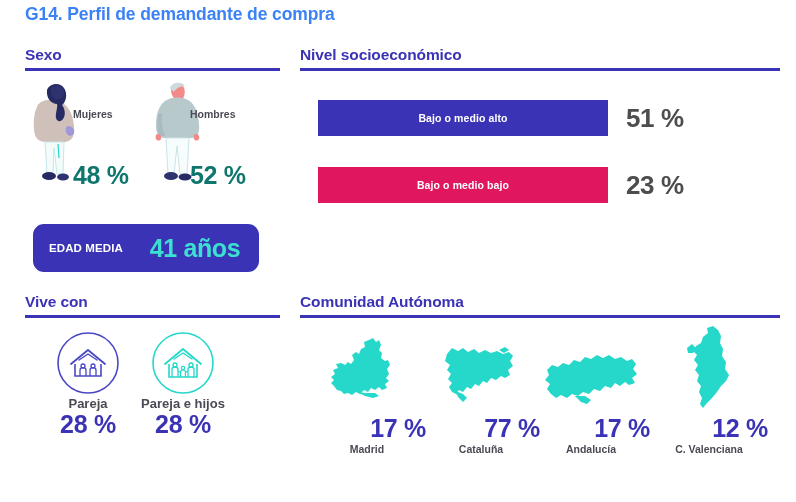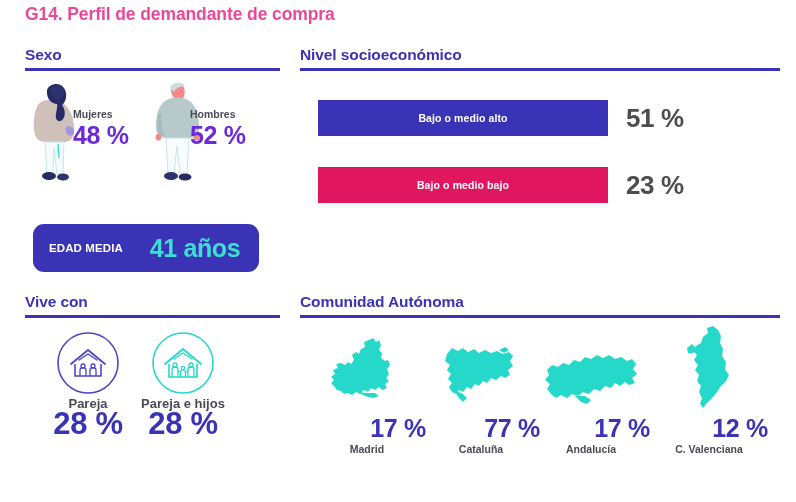--- a/index.html
+++ b/index.html
@@ -8,21 +8,21 @@
     background: #ffffff;
     font-family: "Liberation Sans", sans-serif;
     overflow: hidden;
   }
   .page { position: relative; width: 796px; height: 502px; }
 
   
   .main-title {
     position: absolute; left: 25px; top: 4px;
     font-size: 17.5px; font-weight: bold;
-    color: #ec4899; letter-spacing: -0.1px;
+    color: #3b82f6; letter-spacing: -0.1px;
     white-space: nowrap;
   }
 
   
   .section { position: absolute; }
   .sec-head {
     font-size: 15.5px; font-weight: bold;
     color: #3b33b5; letter-spacing: -0.1px;
     white-space: nowrap; line-height: 18px;
   }
@@ -45,22 +45,22 @@
   .person { position: absolute; top: 0; }
   .person.woman { left: 0px; }
   .person.man   { left: 122px; }
 
   .sex-stat { position: absolute; }
   .sex-stat .lbl {
     font-size: 10.5px; font-weight: bold; color: #4a4a55;
     line-height: 13px; white-space: nowrap;
   }
   .sex-stat .pct {
-    font-size: 25px; font-weight: bold; color: #6d28d9;
-    line-height: 28px; white-space: nowrap; letter-spacing: -0.3px;
+    font-size: 25px; font-weight: bold; color: #0f766e;
+    line-height: 28px; white-space: nowrap; letter-spacing: -0.3px; margin-top: 40px;
   }
   #stat-mujeres { left: 73px; top: 108px; }
   #stat-hombres { left: 190px; top: 108px; }
 
   
   .edad-pill {
     position: absolute; left: 33px; top: 224px;
     width: 226px; height: 48px;
     background: #3b33b5; border-radius: 11px;
     display: flex; align-items: center;
@@ -104,21 +104,21 @@
   }
   #vive-0 { left: 10px; }
   #vive-1 { left: 105px; }
   .vive-circle { margin: 0 auto; width: 66px; height: 66px; }
   .vive-lbl {
     margin-top: 1px;
     font-size: 13px; font-weight: bold; color: #4a4a55;
     line-height: 13px; white-space: nowrap;
   }
   .vive-pct {
-    font-size: 31px; font-weight: bold; color: #3b33b5;
+    font-size: 25px; font-weight: bold; color: #3b33b5;
     line-height: 28px; letter-spacing: -0.3px; white-space: nowrap;
   }
 
   
   .comu-row { position: absolute; left: 300px; top: 332px; width: 480px; }
   .comu-item { position: absolute; width: 118px; text-align: center; }
   #comu-0 { left: 8px; }
   #comu-1 { left: 122px; }
   #comu-2 { left: 232px; }
   #comu-3 { left: 350px; }

